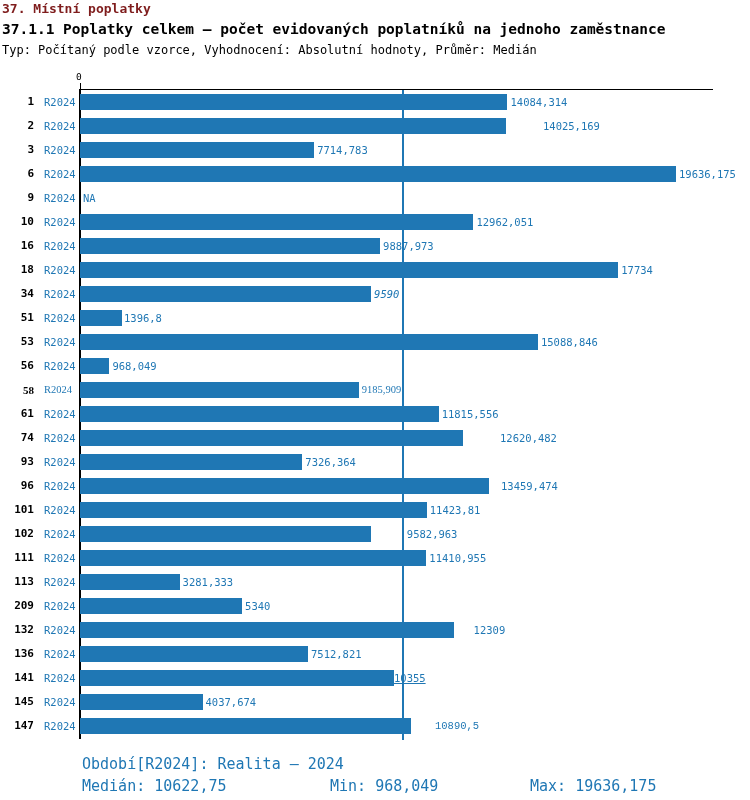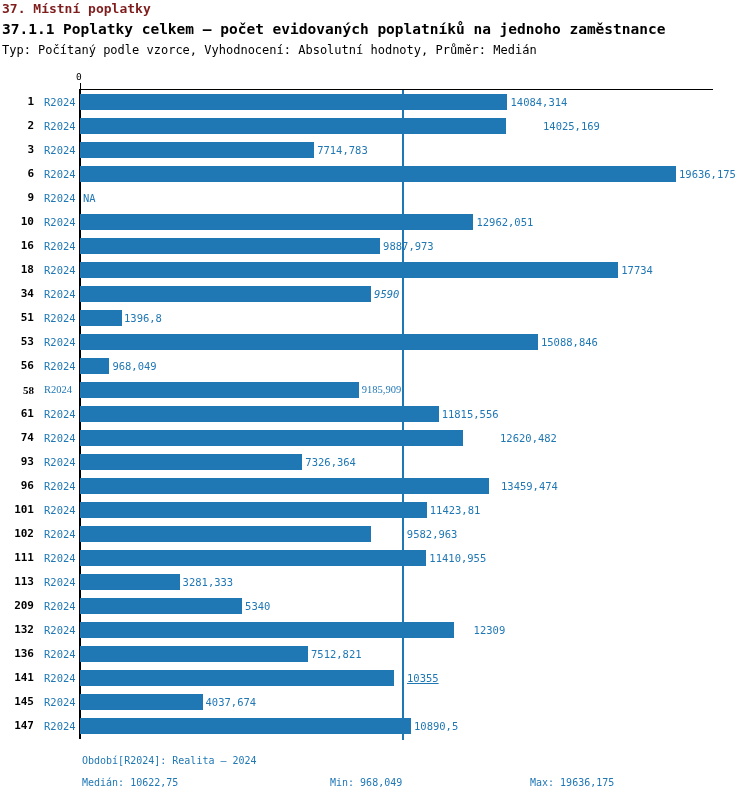--- a/index.html
+++ b/index.html
@@ -125,21 +125,21 @@
     height: 16px;
     line-height: 16px;
     font-size: 10.5px;
     color: #1f77b4;
     white-space: nowrap;
     padding-left: 3px;
   }
 
   .footer {
     position: absolute;
-    font-size: 10px;
+    font-size: 15px;
     color: #1f77b4;
     white-space: nowrap;
   }
   .f-period { left: 82px; top: 755px; }
   .f-median { left: 82px; top: 777px; }
   .f-min    { left: 330px; top: 777px; }
   .f-max    { left: 530px; top: 777px; }
 </style>
 </head>
 <body>
@@ -295,33 +295,33 @@
       <div class="row" style="top: 642px;">
         <div class="row-index">136</div>
         <div class="row-series">R2024</div>
         <div class="bar" style="width: 228.03px;"></div>
         <div class="bar-label" style="left: 308.03px;">7512,821</div>
       </div>
       <div class="row" style="top: 666px;">
         <div class="row-index">141</div>
         <div class="row-series">R2024</div>
         <div class="bar" style="width: 314.296px;"></div>
-        <div class="bar-label" style="left: 404px; text-decoration: underline;">10355</div>
+        <div class="bar-label" style="left: 391px; text-decoration: underline;">10355</div>
       </div>
       <div class="row" style="top: 690px;">
         <div class="row-index">145</div>
         <div class="row-series">R2024</div>
         <div class="bar" style="width: 122.552px;"></div>
         <div class="bar-label" style="left: 202.552px;">4037,674</div>
       </div>
       <div class="row" style="top: 714px;">
         <div class="row-index">147</div>
         <div class="row-series">R2024</div>
         <div class="bar" style="width: 330.55px;"></div>
-        <div class="bar-label" style="left: 411px;">10890,5</div>
+        <div class="bar-label" style="left: 432px; font-family: Liberation Mono, monospace;">10890,5</div>
       </div>
     </div>
 </div>
 
 <div class="footer f-period">Období[R2024]: Realita – 2024</div>
 <div class="footer f-median">Medián: 10622,75</div>
 <div class="footer f-min">Min: 968,049</div>
 <div class="footer f-max">Max: 19636,175</div>
 
 </body></html>

